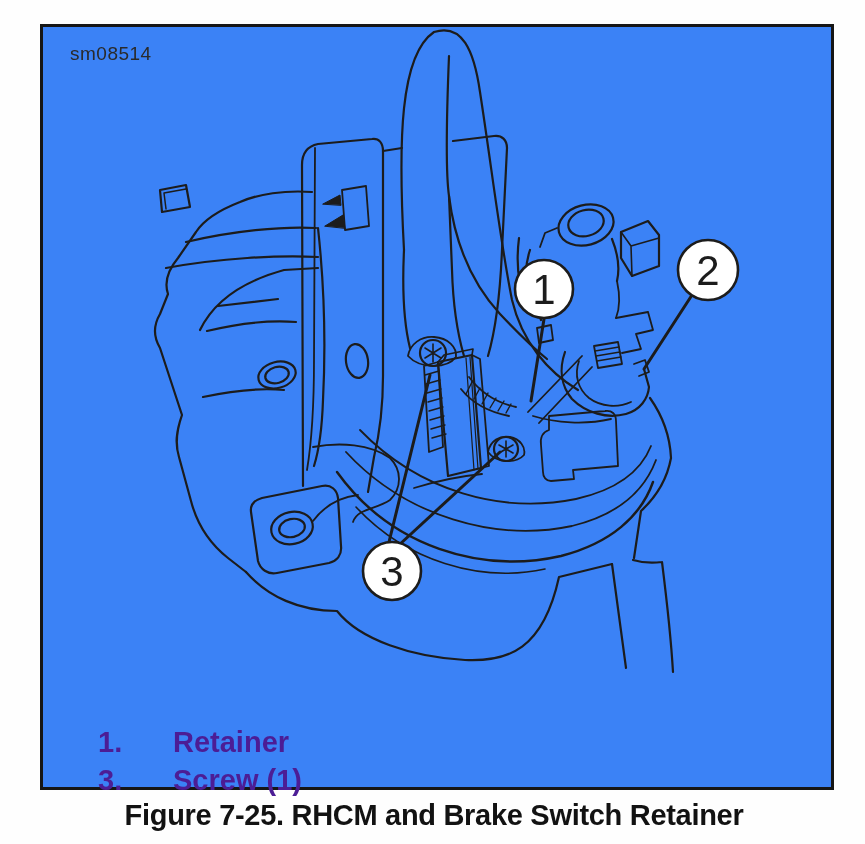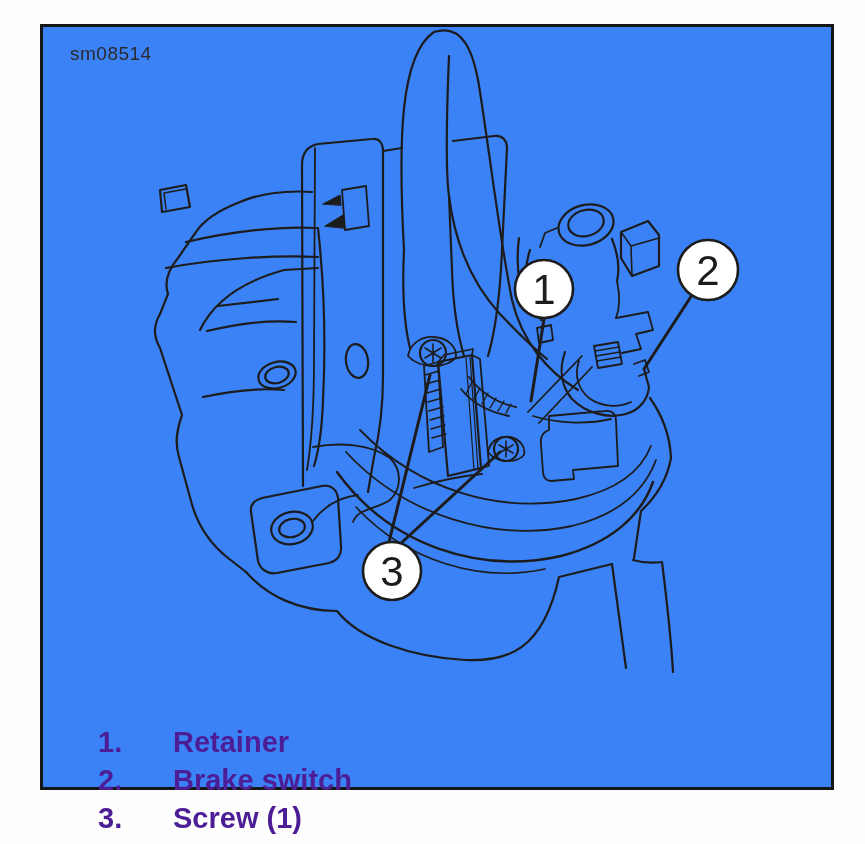--- a/index.html
+++ b/index.html
@@ -173,21 +173,19 @@
         <text x="392" y="586">3</text>
       </g>
     </g>
   </svg>
 
   <div class="legend" style="left:98px;top:679px;">
     <div class="legend-row">
       <span class="legend-num">1.</span><span>Retainer</span>
     </div>
     <div class="legend-row">
-      <span class="legend-num">2.</span><span>Brake switch</span>
-    </div>
-    <div class="legend-row">
       <span class="legend-num">3.</span><span>Screw (1)</span>
     </div>
   </div>
 
+  <div class="caption">Figure 7-25. RHCM and Brake Switch Retainer</div>
 
 </div>
 
 </body></html>

